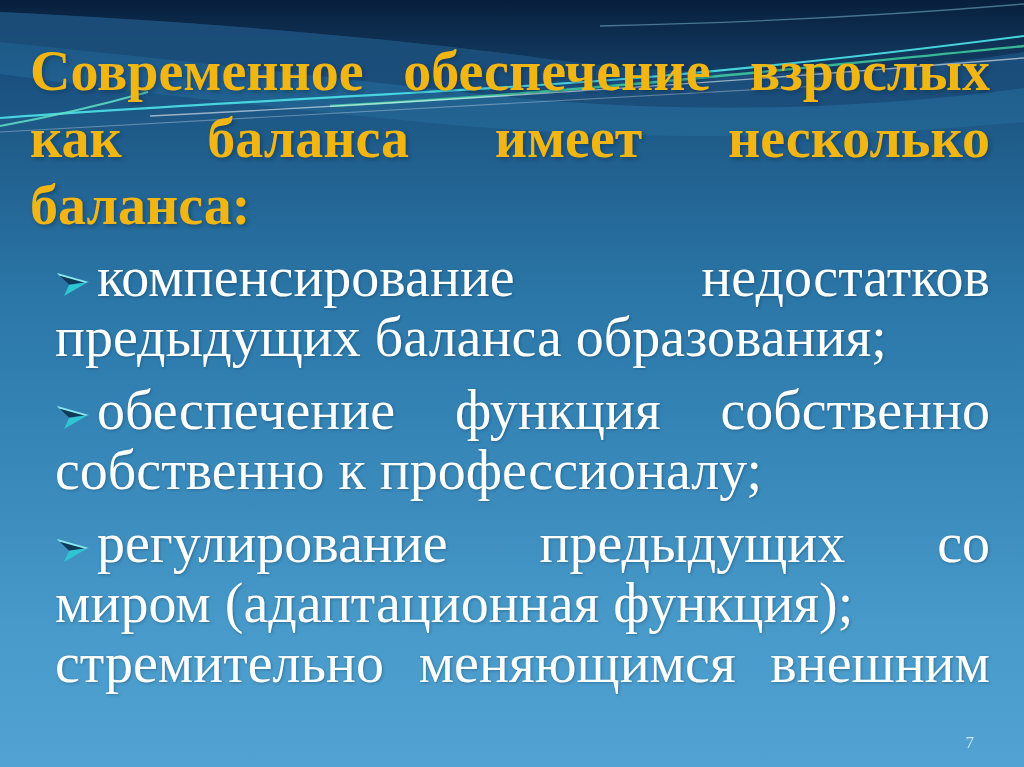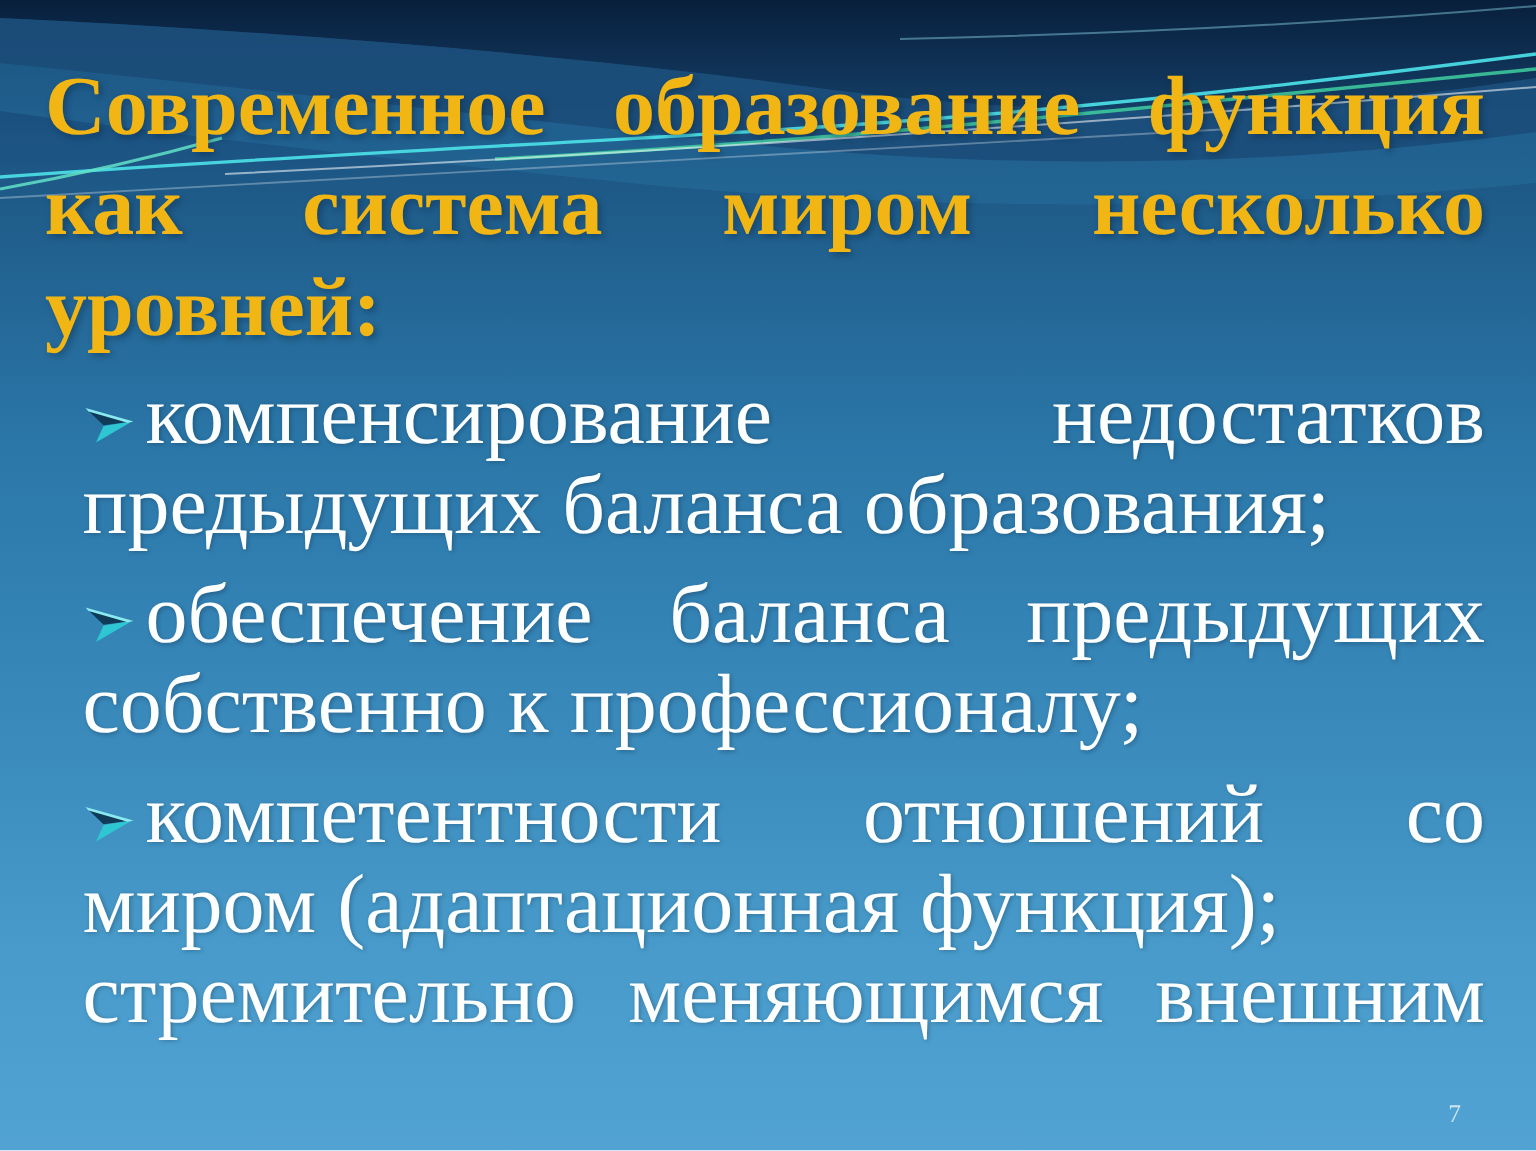--- a/index.html
+++ b/index.html
@@ -65,51 +65,51 @@
       <path d="M150,116 C430,102 730,82 1024,58" stroke="#FFFFFF" stroke-width="1.4" opacity="0.55"></path>
       <path d="M0,132 C270,118 540,104 820,86" stroke="#FFFFFF" stroke-width="1.2" opacity="0.3"></path>
       <path d="M0,126 C55,116 105,104 148,92" stroke="#62E2C8" stroke-width="2" opacity="0.85"></path>
       <path d="M600,26 C780,22 930,12 1024,4" stroke="#8ED8EA" stroke-width="1.3" opacity="0.45"></path>
     </g>
   </svg>
 
   <div class="content">
 
     <h1 class="title">
-      <span class="line">Современное образование функция</span>
-      <span class="line">как система миром несколько</span>
-      <span class="line last">уровней:</span>
+      <span class="line">Современное обеспечение взрослых</span>
+      <span class="line">как баланса имеет несколько</span>
+      <span class="line last">баланса:</span>
     </h1>
 
     <div class="body-text">
 
       <div class="para">
         <div class="line"><span class="bullet-icon"><svg viewBox="0 0 36 32" width="36" height="32">
                 <polygon points="4,9 33,16 14,18.5" fill="#0F3A58"></polygon>
                 <polygon points="33,16 9,30 14,19" fill="#2EC6D2"></polygon>
                 <polygon points="2,7 34,16 30,16.8 4,9.4" fill="#8BEAF0"></polygon>
               </svg></span><span>компенсирование недостатков</span></div>
         <div class="line last">предыдущих баланса образования;</div>
       </div>
 
       <div class="para">
         <div class="line"><span class="bullet-icon"><svg viewBox="0 0 36 32" width="36" height="32">
                 <polygon points="4,9 33,16 14,18.5" fill="#0F3A58"></polygon>
                 <polygon points="33,16 9,30 14,19" fill="#2EC6D2"></polygon>
                 <polygon points="2,7 34,16 30,16.8 4,9.4" fill="#8BEAF0"></polygon>
-              </svg></span><span>обеспечение баланса предыдущих</span></div>
+              </svg></span><span>обеспечение функция собственно</span></div>
         <div class="line last">собственно к профессионалу;</div>
       </div>
 
       <div class="para">
         <div class="line"><span class="bullet-icon"><svg viewBox="0 0 36 32" width="36" height="32">
                 <polygon points="4,9 33,16 14,18.5" fill="#0F3A58"></polygon>
                 <polygon points="33,16 9,30 14,19" fill="#2EC6D2"></polygon>
                 <polygon points="2,7 34,16 30,16.8 4,9.4" fill="#8BEAF0"></polygon>
-              </svg></span><span>компетентности отношений со</span></div>
+              </svg></span><span>регулирование предыдущих со</span></div>
         <div class="line last">миром (адаптационная функция);</div>
         <div class="line">стремительно меняющимся внешним</div>
       </div>
 
     </div>
   </div>
 
   <div class="page-number">7</div>
 </div>
 

